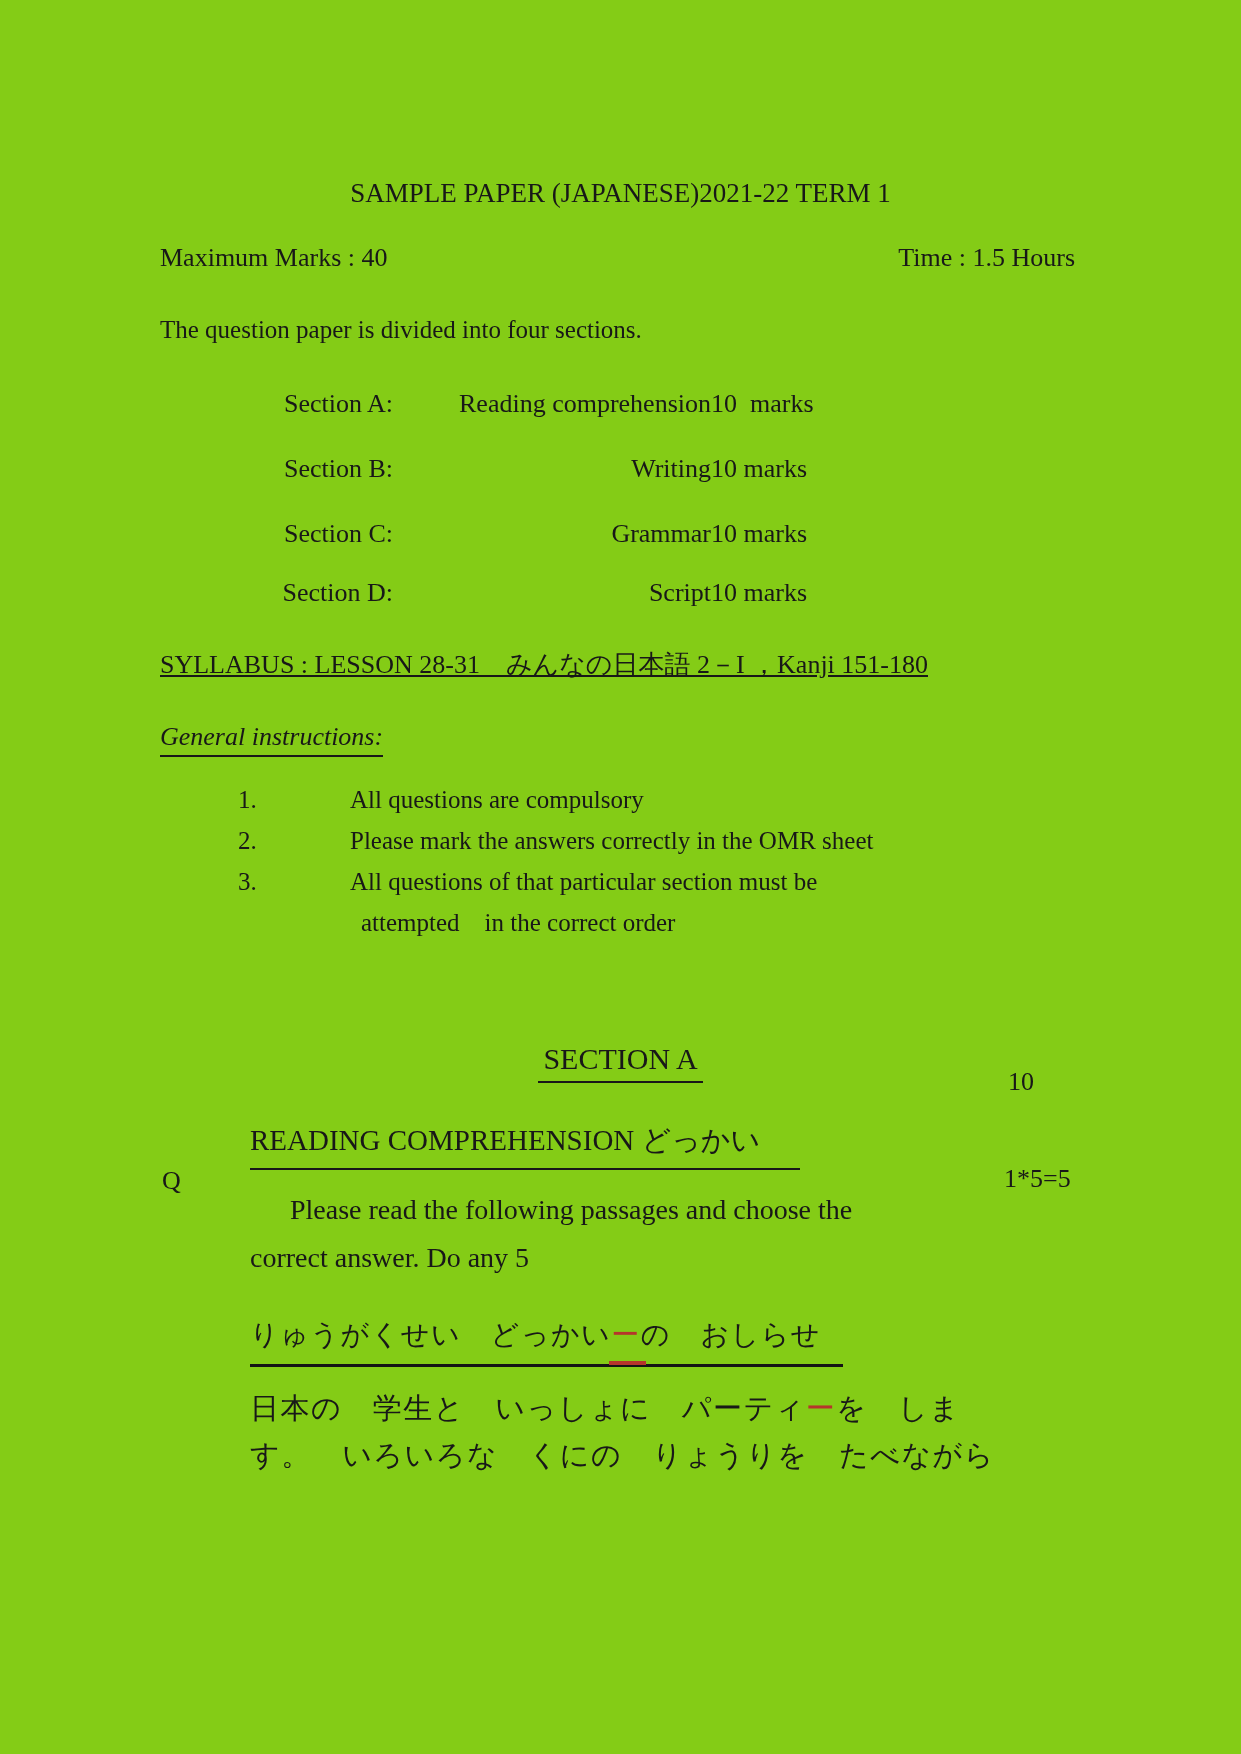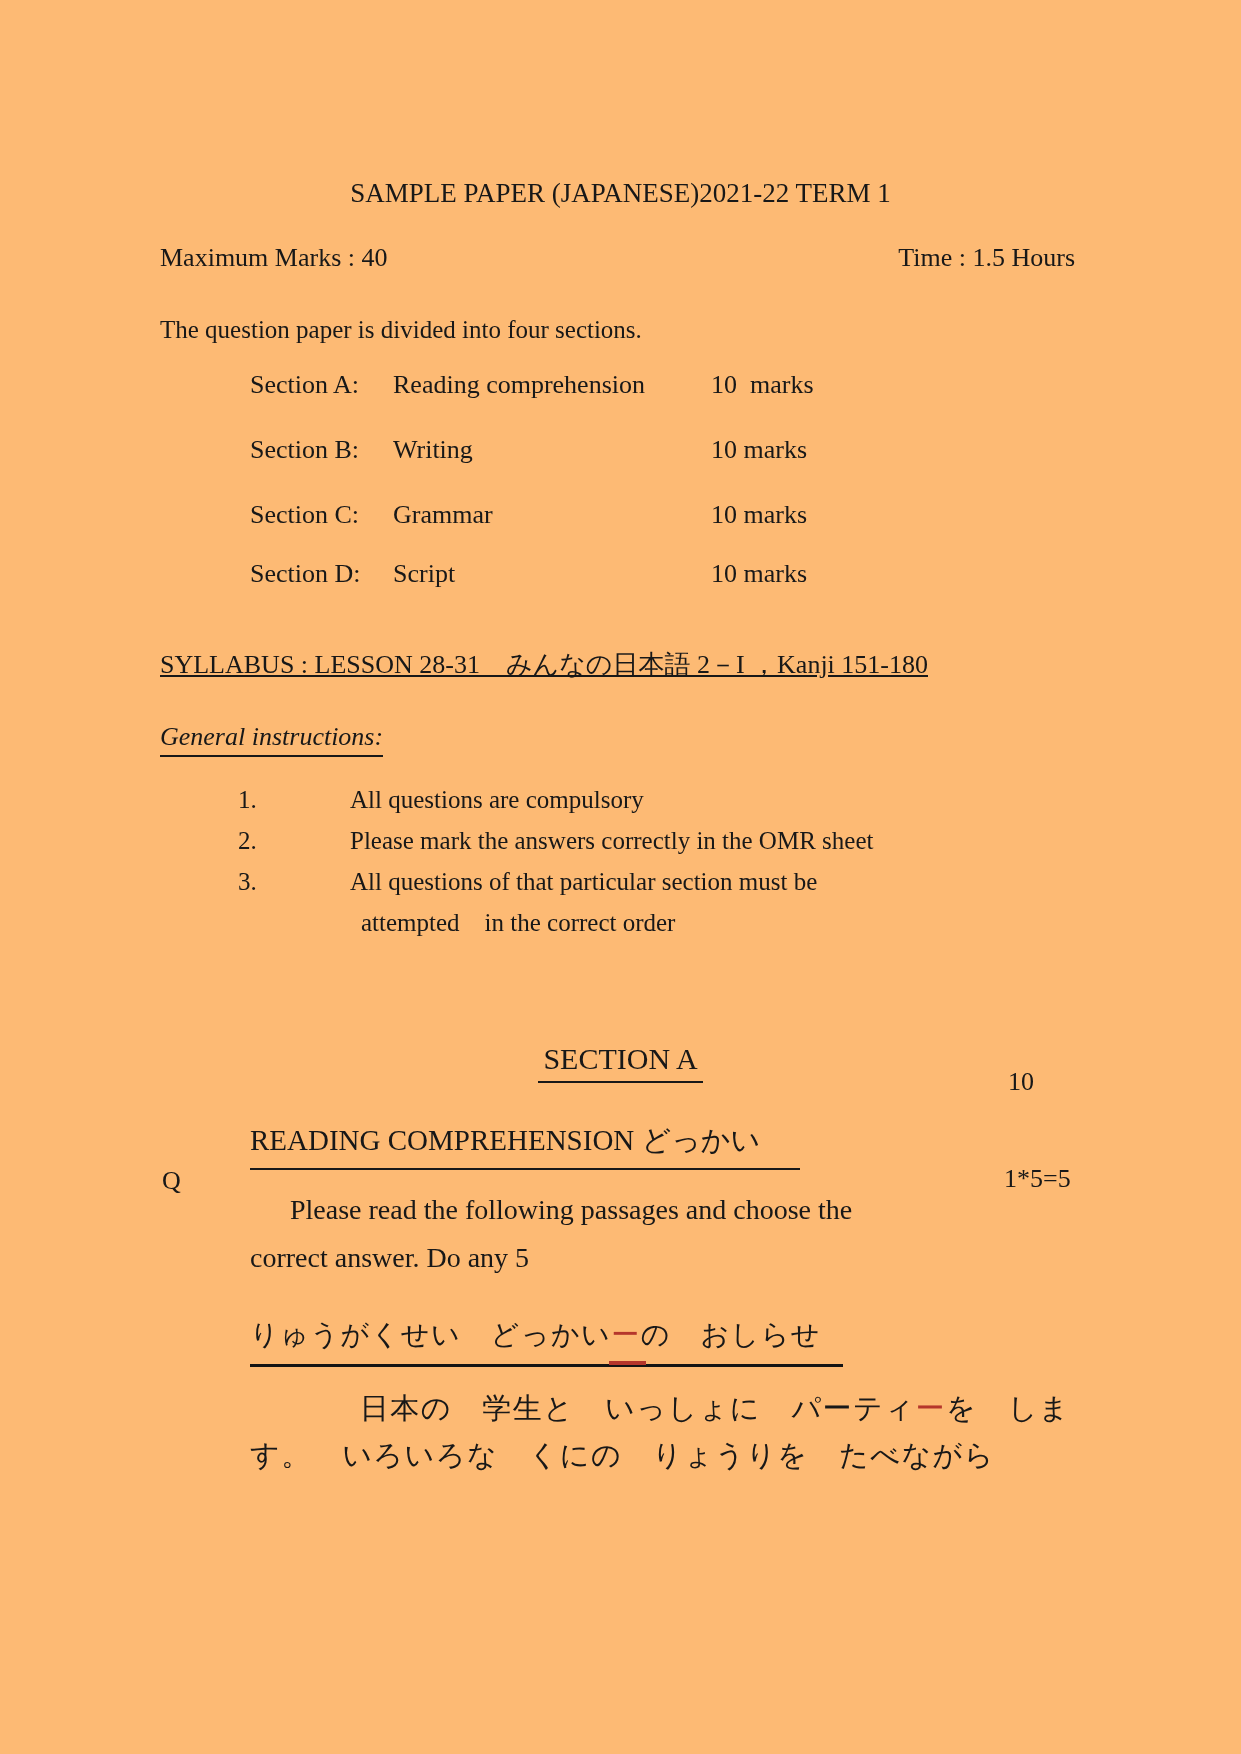--- a/index.html
+++ b/index.html
@@ -1,34 +1,34 @@
 <!DOCTYPE html>
 <html><head>
 <meta charset="utf-8">
 <style>
   html,body{margin:0;padding:0;background:#e8e8e8;}
   .page{
     position:relative;
     width:1241px;height:1754px;
-    background:#fdba74;
+    background:#84cc16;
     margin:0 auto;
     font-family:"Liberation Serif","DejaVu Serif",serif;
     color:#181818;
     overflow:hidden;
   }
   .abs{position:absolute;}
   .prewrap{white-space:pre-wrap;}
 
   .title{top:178px;left:0;width:1241px;text-align:center;font-size:27px;}
 
   .marks-row{top:243px;left:160px;width:915px;display:flex;justify-content:space-between;font-size:26px;}
 
   .intro{top:316px;left:160px;font-size:25px;}
 
-  .sections{top:370px;left:250px;width:700px;}
+  .sections{top:389px;left:250px;width:700px;text-align:right;}
   .sec-row{display:flex;align-items:flex-start;height:65px;}
   .sec-row:nth-child(3){height:59px;}
   .sec-label{width:143px;font-size:26px;}
   .sec-name{width:318px;font-size:26px;}
   .sec-marks{font-size:26px;}
 
   .syllabus{top:647px;left:160px;font-size:26px;text-decoration:underline;}
 
   .gen-instr{top:722px;left:160px;font-size:26px;font-style:italic;
     border-bottom:2px solid #181818;padding-bottom:3px;}
@@ -52,21 +52,21 @@
 
   .jp{letter-spacing:1.5px;}
   .passage-title{top:1316px;left:250px;font-size:28px;
     border-bottom:3px solid #141414;padding:0 22px 10px 0;display:inline-block;}
   .red{color:#b5362b;}
   .passage-title .red{position:relative;}
   .passage-title .red::after{
     content:"";position:absolute;left:-2px;right:-5px;bottom:-15px;height:4px;background:#b5362b;}
 
   .p-line{left:250px;width:820px;font-size:29px;}
-  .p-line1{top:1389px;text-align:right;}
+  .p-line1{top:1389px;}
   .p-line2{top:1436px;}
   .p-line3{top:1483px;}
 </style>
 </head>
 <body>
 
 <div class="page">
 
   <div class="abs title">SAMPLE PAPER (JAPANESE)2021-22 TERM 1</div>
 

